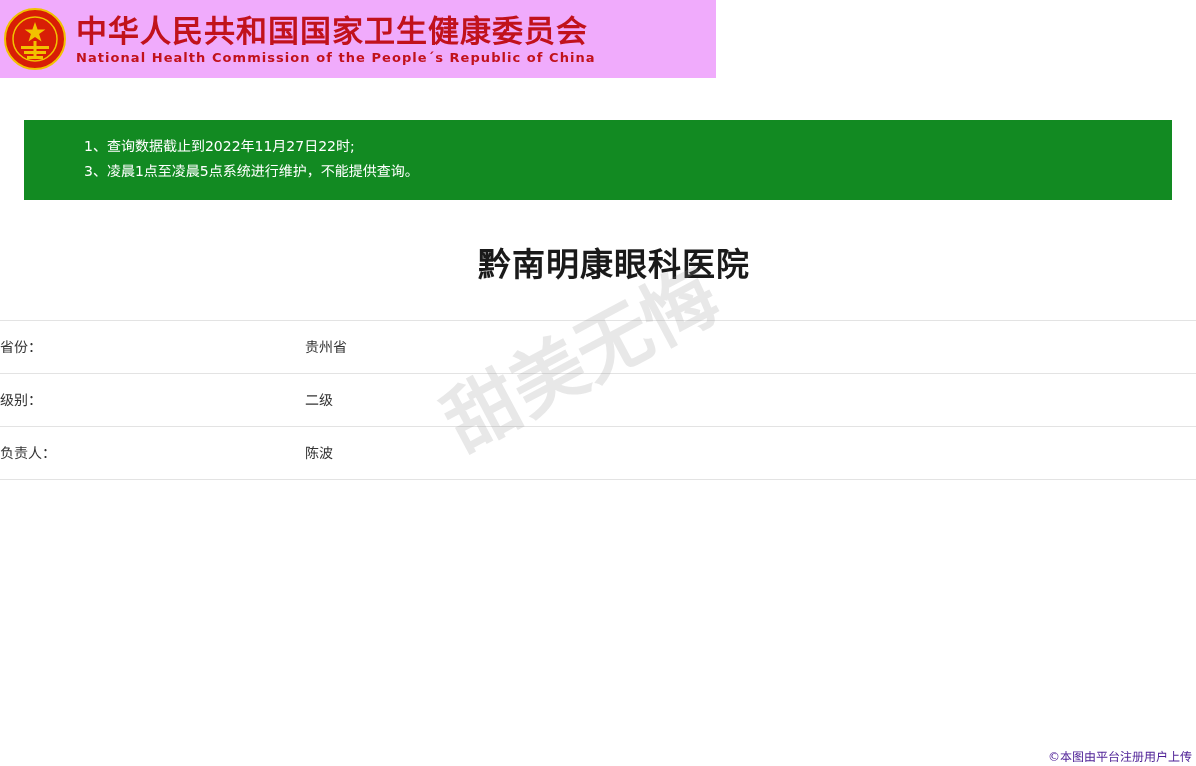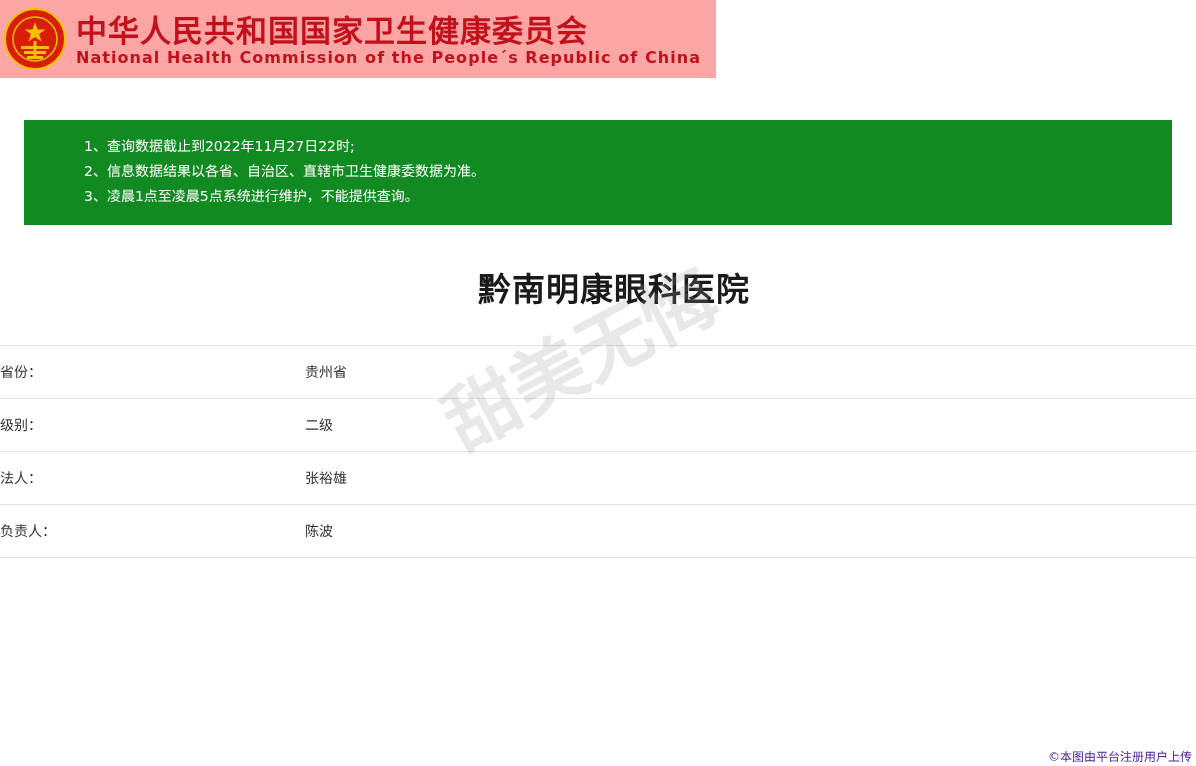--- a/index.html
+++ b/index.html
@@ -13,21 +13,21 @@
     font-family: "Liberation Sans", "DejaVu Sans", sans-serif;
     color: #333;
     position: relative;
     overflow: hidden;
   }
 
   
   .header {
     width: 716px;
     height: 78px;
-    background: #fca5a5;
+    background: #f0abfc;
     display: flex;
     align-items: center;
     padding-left: 4px;
     box-sizing: border-box;
   }
   .emblem {
     width: 62px;
     height: 62px;
     flex: 0 0 62px;
     margin-right: 10px;
@@ -44,21 +44,21 @@
     font-family: "DejaVu Sans", sans-serif;
     font-size: 31px;
     font-weight: bold;
     color: #c1121c;
     letter-spacing: 1px;
     line-height: 38px;
     white-space: nowrap;
   }
   .header-en {
     font-family: "DejaVu Sans", sans-serif;
-    font-size: 16px;
+    font-size: 13px;
     font-weight: bold;
     color: #c1121c;
     letter-spacing: 1.05px;
     line-height: 16px;
     white-space: nowrap;
   }
 
   
   .notice-wrap {
     padding: 42px 24px 0 24px;
@@ -166,42 +166,37 @@
   </div>
   <div class="header-text">
     <div class="header-cn">中华人民共和国国家卫生健康委员会</div>
     <div class="header-en">National Health Commission of the People´s Republic of China</div>
   </div>
 </div>
 
 <div class="notice-wrap">
   <div class="notice">
     <div class="notice-line">1、查询数据截止到2022年11月27日22时;</div>
-    <div class="notice-line">2、信息数据结果以各省、自治区、直辖市卫生健康委数据为准。</div>
     <div class="notice-line">3、凌晨1点至凌晨5点系统进行维护，不能提供查询。</div>
   </div>
 </div>
 
 <h1 class="title">黔南明康眼科医院</h1>
 
 <table class="info">
   <tbody>
     <tr>
       <td class="label">省份：</td>
       <td class="value">贵州省</td>
     </tr>
     <tr>
       <td class="label">级别：</td>
       <td class="value">二级</td>
     </tr>
     <tr>
-      <td class="label">法人：</td>
-      <td class="value">张裕雄</td>
-    </tr>
-    <tr>
       <td class="label">负责人：</td>
       <td class="value">陈波</td>
     </tr>
 
   </tbody>
 </table>
 
 <div class="watermark">甜美无悔</div>
 <div class="corner-watermark">©本图由平台注册用户上传</div>
 

